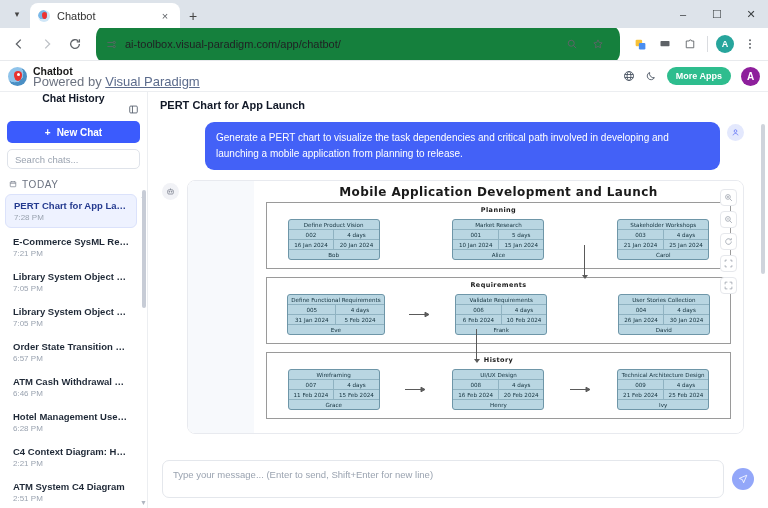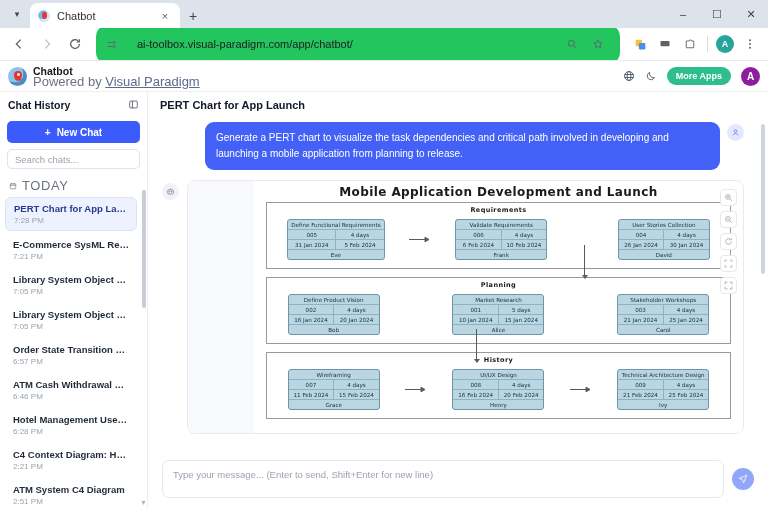--- a/index.html
+++ b/index.html
@@ -26,22 +26,22 @@
   .tab-title { font-size:11px; color:#333; white-space:nowrap; overflow:hidden; text-overflow:ellipsis; flex:1; }
   .tab-close { font-size:11px; color:#5f6368; width:14px; text-align:center; }
   .newtab { width:26px; height:25px; display:flex; align-items:center; justify-content:center; font-size:14px; color:#444; }
   .winbtns { position:absolute; right:0; top:0; height:28px; display:flex; }
   .winbtn { width:34px; height:28px; display:flex; align-items:center; justify-content:center; color:#3c4043; font-size:11px; }
 
   .toolbar { height:32px; background:#fff; display:flex; align-items:center; padding:0 6px; gap:2px; }
   .navbtn { width:26px; height:26px; display:flex; align-items:center; justify-content:center; color:#5f6368; border-radius:50%; }
   .navbtn svg { width:14px; height:14px; }
   .omnibox {
-    flex:1; height:41px; background:#22c55e; border-radius:13px;
-    display:flex; align-items:center; padding:0 10px; gap:20px; margin:0 6px;
+    flex:1; height:41px; background:#15803d; border-radius:13px;
+    display:flex; align-items:center; padding:0 10px; gap:8px; margin:0 6px;
   }
   .omnibox .url { font-size:11px; color:#202124; white-space:nowrap; overflow:hidden; }
   .omni-icons { display:flex; align-items:center; gap:2px; margin-left:auto; }
   .tb-right { display:flex; align-items:center; gap:1px; }
   .tb-icon { width:24px; height:24px; display:flex; align-items:center; justify-content:center; color:#5f6368; }
   .tb-divider { width:1px; height:16px; background:#dadce0; margin:0 4px; }
   .profile { width:18px; height:18px; border-radius:50%; background:#27a59c; color:#fff; font-size:9px; display:flex; align-items:center; justify-content:center; font-weight:bold; }
 
   
   .app { flex:1; background:#fff; display:flex; flex-direction:column; border-top:1px solid #e8eaed; min-height:0; }
@@ -57,35 +57,35 @@
   .brand-sub a { color:#5b6b8c; text-decoration:underline; }
   .hdr-right { margin-left:auto; display:flex; align-items:center; gap:10px; }
   .hdr-icon { color:#4b5563; display:flex; align-items:center; }
   .more-apps { background:#2ebd8e; color:#fff; font-size:9px; font-weight:bold; padding:4px 9px; border-radius:11px; }
   .avatar { width:19px; height:19px; border-radius:50%; background:#8e1f9c; color:#fff; font-size:10px; font-weight:bold; display:flex; align-items:center; justify-content:center; }
 
   .body-row { flex:1; display:flex; min-height:0; }
 
   
   .sidebar { width:148px; flex:0 0 148px; border-right:1px solid #eceef1; display:flex; flex-direction:column; background:#fff; min-height:0; }
-  .sb-head { height:26px; display:flex; align-items:center; padding:0 8px; }
+  .sb-head { height:26px; display:flex; align-items:center; padding:0 8px;flex-direction:column; }
   .sb-title { font-size:10.5px; font-weight:bold; color:#111827; }
   .sb-toggle { margin-left:auto; color:#4b5563; }
   .newchat {
     margin:3px 7px 6px; height:22px; background:#3b5bfd; color:#fff;
     border-radius:5px; font-size:10px; font-weight:bold;
     display:flex; align-items:center; justify-content:center; gap:6px;
   }
   .searchbox {
     margin:0 7px 7px; height:20px; border:1px solid #dfe3ea; border-radius:5px;
     display:flex; align-items:center; padding:0 7px; font-size:9.5px; color:#9aa3b0;
   }
   .sb-list { flex:1; overflow:hidden; position:relative; padding-right:6px; }
   .sb-group { display:flex; align-items:center; gap:5px; padding:2px 9px 4px; color:#6b7280; }
-  .sb-group-label { font-size:13px; letter-spacing:.6px; }
+  .sb-group-label { font-size:10px; letter-spacing:.6px; }
   .chat-item { padding:5px 8px; margin:0 4px 3px 5px; border-radius:6px; }
   .chat-item.active { background:#eef2ff; border:1px solid #dbe2fb; }
   .chat-item .ci-title { font-size:9.5px; font-weight:bold; color:#1f2937; white-space:nowrap; overflow:hidden; text-overflow:ellipsis; }
   .chat-item.active .ci-title { color:#243a8f; }
   .chat-item .ci-time { font-size:8px; color:#9aa3b0; margin-top:2px; }
   .sb-scroll { position:absolute; right:1px; top:14px; bottom:14px; width:4px; }
   .sb-scroll-thumb { width:4px; height:118px; background:#c7ccd6; border-radius:3px; }
   .sb-arrow { position:absolute; right:0px; color:#b0b6c0; font-size:7px; }
 
   
@@ -373,20 +373,63 @@
             </div>
 
             <div class="card">
 
               <div class="canvas">
                 <div class="canvas-gutter"></div>
                 <div class="canvas-inner">
                   <div class="diagram-title">Mobile Application Development and Launch</div>
                   <div id="phases">
                       <div class="phase">
+                        <div class="phase-name">Planning</div>
+                        <div class="tasks">
+                          <div class="node">
+                            <div class="n-title">Define Product Vision</div>
+                            <div class="n-row">
+                              <div class="n-cell">002</div>
+                              <div class="n-cell">4 days</div>
+                            </div>
+                            <div class="n-row">
+                              <div class="n-cell">16 Jan 2024</div>
+                              <div class="n-cell">20 Jan 2024</div>
+                            </div>
+                            <div class="n-owner">Bob</div>
+                          </div>
+                          <div style="width:22px"></div>
+                          <div class="node">
+                            <div class="n-title">Market Research</div>
+                            <div class="n-row">
+                              <div class="n-cell">001</div>
+                              <div class="n-cell">5 days</div>
+                            </div>
+                            <div class="n-row">
+                              <div class="n-cell">10 Jan 2024</div>
+                              <div class="n-cell">15 Jan 2024</div>
+                            </div>
+                            <div class="n-owner">Alice</div>
+                          </div>
+                          <div style="width:22px"></div>
+                          <div class="node">
+                            <div class="n-title">Stakeholder Workshops</div>
+                            <div class="n-row">
+                              <div class="n-cell">003</div>
+                              <div class="n-cell">4 days</div>
+                            </div>
+                            <div class="n-row">
+                              <div class="n-cell">21 Jan 2024</div>
+                              <div class="n-cell">25 Jan 2024</div>
+                            </div>
+                            <div class="n-owner">Carol</div>
+                          </div>
+                        </div>
+                      </div>
+                      <div class="phase">
                         <div class="phase-name">Requirements</div>
                         <div class="tasks">
                           <div class="node">
                             <div class="n-title">Define Functional Requirements</div>
                             <div class="n-row">
                               <div class="n-cell">005</div>
                               <div class="n-cell">4 days</div>
                             </div>
                             <div class="n-row">
                               <div class="n-cell">31 Jan 2024</div>
@@ -417,63 +460,20 @@
                             <div class="n-title">User Stories Collection</div>
                             <div class="n-row">
                               <div class="n-cell">004</div>
                               <div class="n-cell">4 days</div>
                             </div>
                             <div class="n-row">
                               <div class="n-cell">26 Jan 2024</div>
                               <div class="n-cell">30 Jan 2024</div>
                             </div>
                             <div class="n-owner">David</div>
-                          </div>
-                        </div>
-                      </div>
-                      <div class="phase">
-                        <div class="phase-name">Planning</div>
-                        <div class="tasks">
-                          <div class="node">
-                            <div class="n-title">Define Product Vision</div>
-                            <div class="n-row">
-                              <div class="n-cell">002</div>
-                              <div class="n-cell">4 days</div>
-                            </div>
-                            <div class="n-row">
-                              <div class="n-cell">16 Jan 2024</div>
-                              <div class="n-cell">20 Jan 2024</div>
-                            </div>
-                            <div class="n-owner">Bob</div>
-                          </div>
-                          <div style="width:22px"></div>
-                          <div class="node">
-                            <div class="n-title">Market Research</div>
-                            <div class="n-row">
-                              <div class="n-cell">001</div>
-                              <div class="n-cell">5 days</div>
-                            </div>
-                            <div class="n-row">
-                              <div class="n-cell">10 Jan 2024</div>
-                              <div class="n-cell">15 Jan 2024</div>
-                            </div>
-                            <div class="n-owner">Alice</div>
-                          </div>
-                          <div style="width:22px"></div>
-                          <div class="node">
-                            <div class="n-title">Stakeholder Workshops</div>
-                            <div class="n-row">
-                              <div class="n-cell">003</div>
-                              <div class="n-cell">4 days</div>
-                            </div>
-                            <div class="n-row">
-                              <div class="n-cell">21 Jan 2024</div>
-                              <div class="n-cell">25 Jan 2024</div>
-                            </div>
-                            <div class="n-owner">Carol</div>
                           </div>
                         </div>
                       </div>
                       <div class="phase">
                         <div class="phase-name">History</div>
                         <div class="tasks">
                           <div class="node">
                             <div class="n-title">Wireframing</div>
                             <div class="n-row">
                               <div class="n-cell">007</div>

